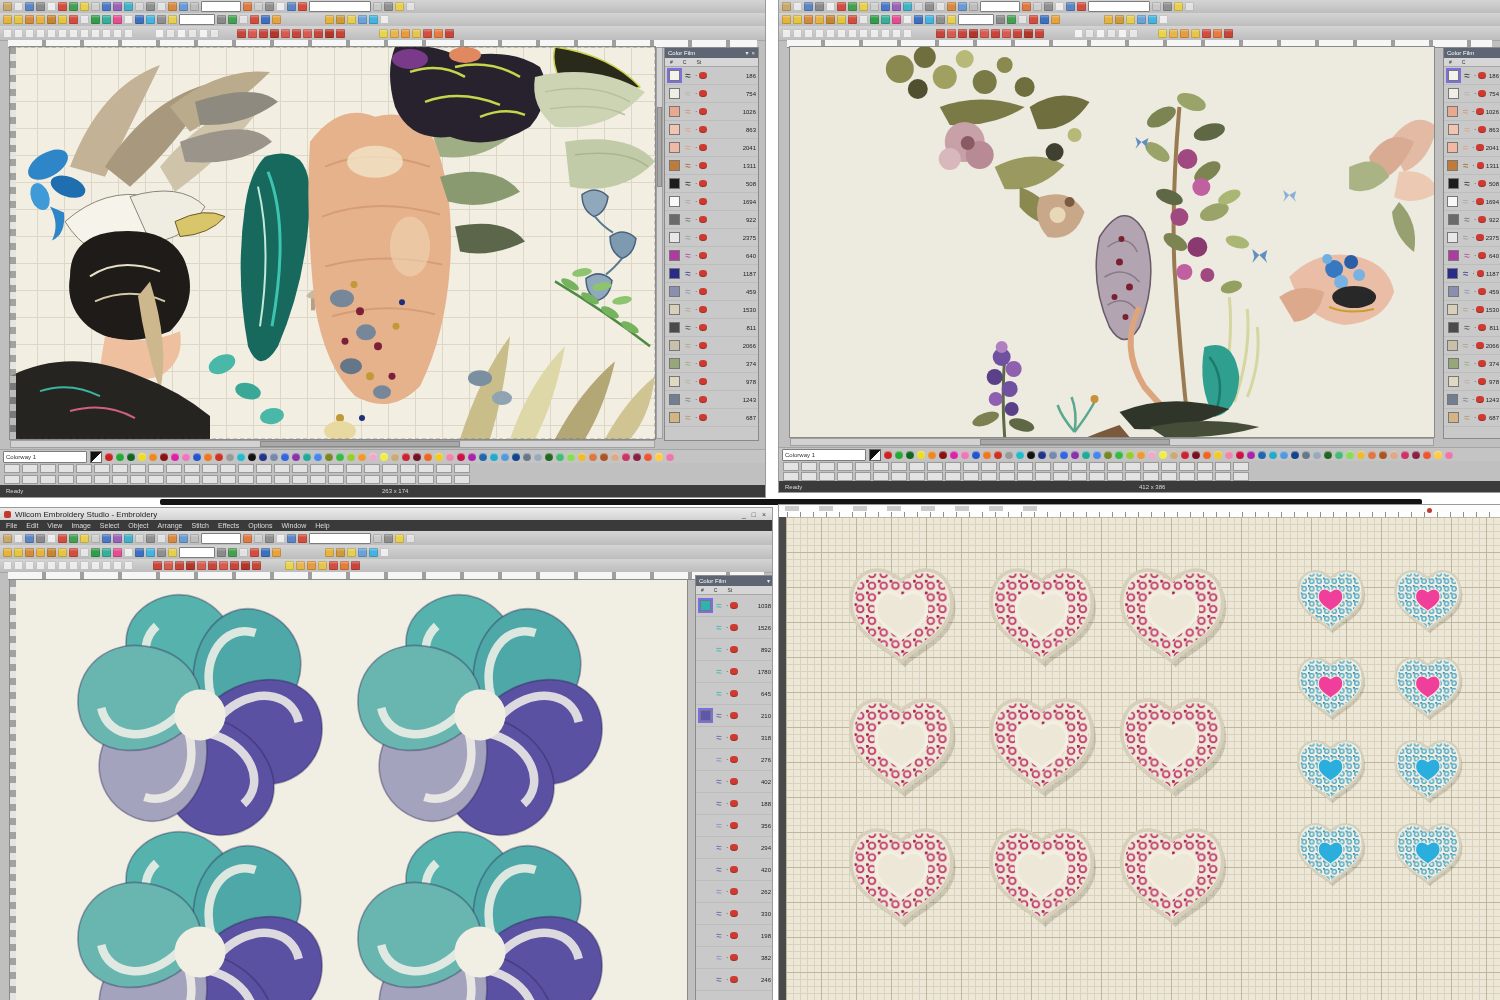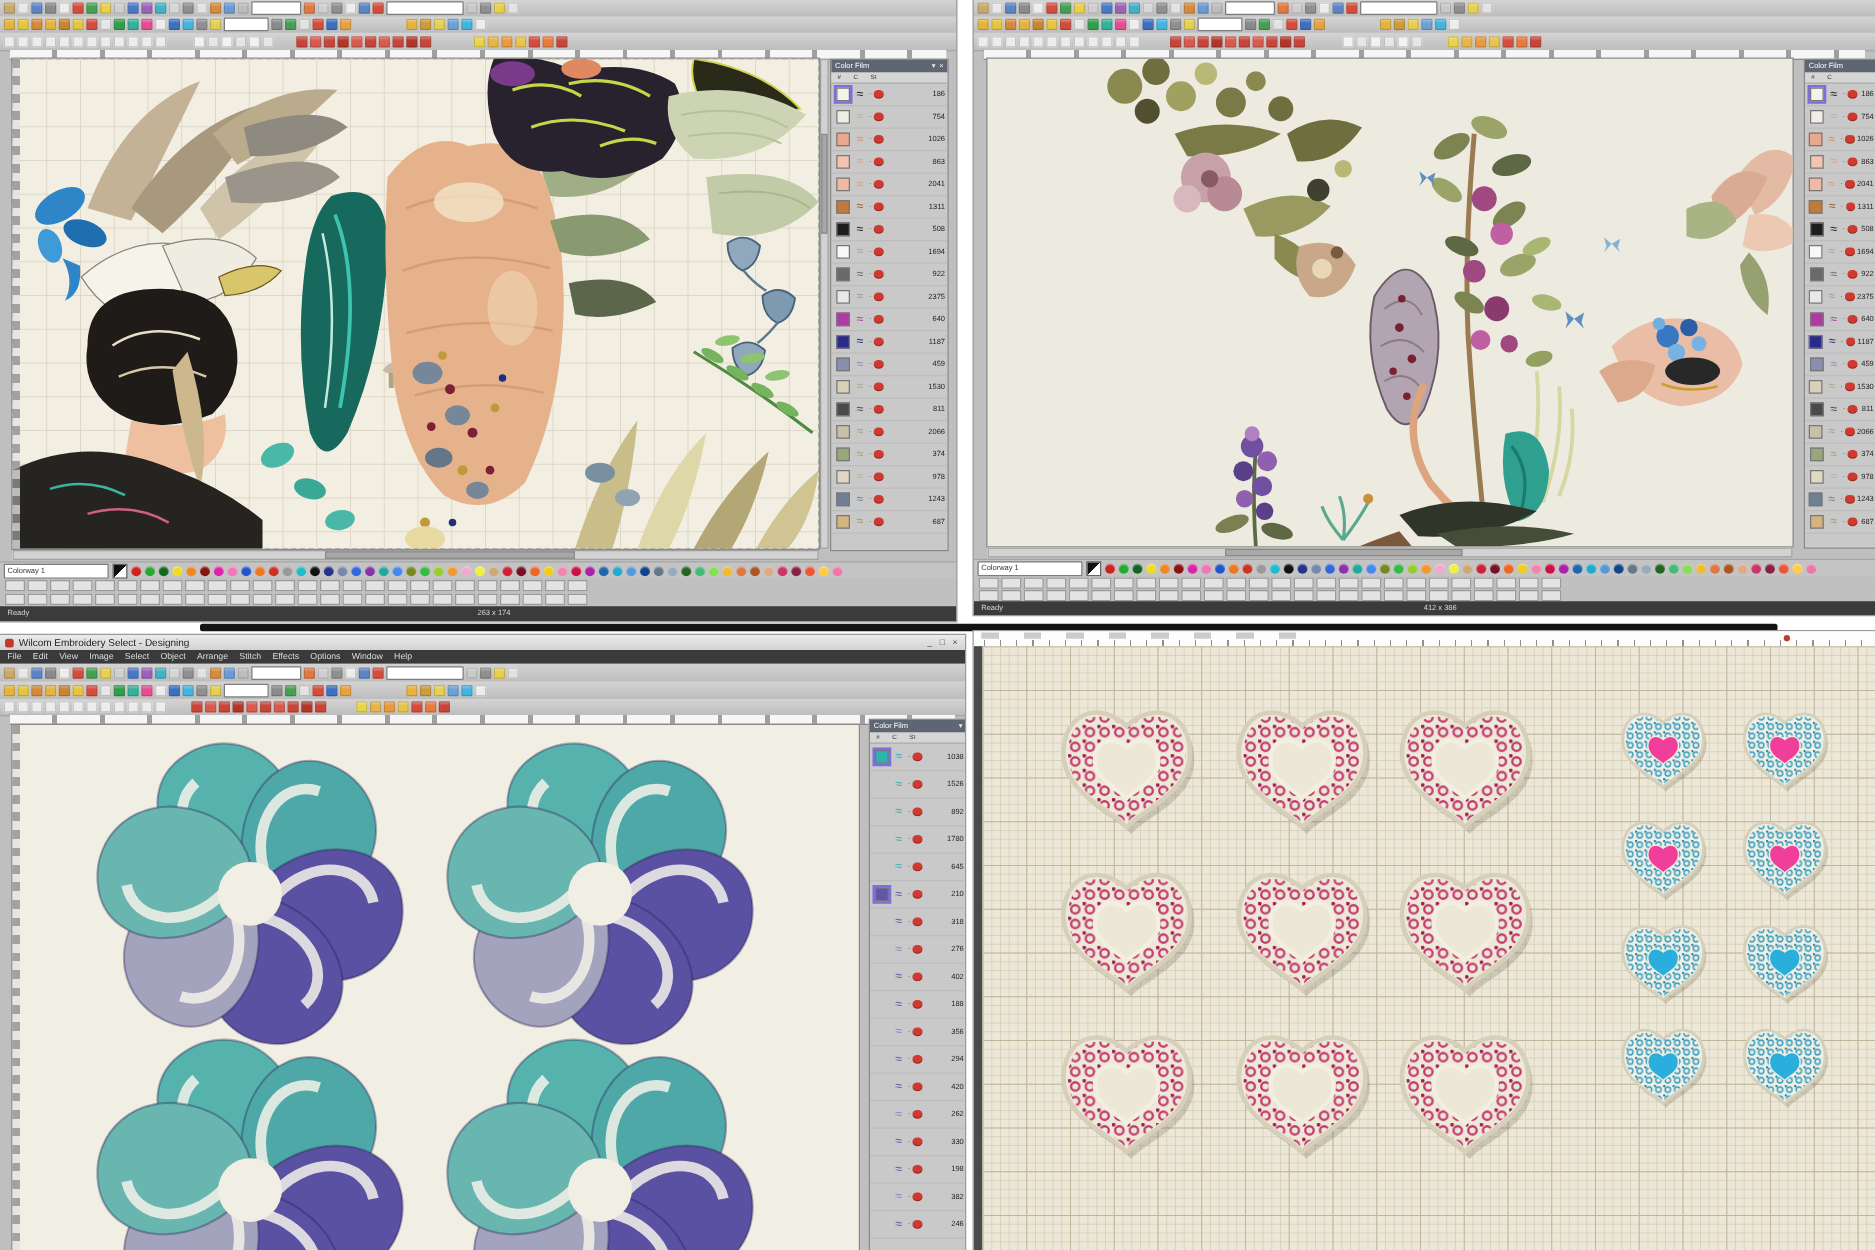--- a/index.html
+++ b/index.html
@@ -1165,21 +1165,21 @@
     <span>Ready</span>
     <span class="mid">412 x 386</span>
   </div>
 </section>
 
 <div class="sepbar"></div>
 
 <section class="q" style="left:0;top:508px;width:772px;height:492px">
   <div class="titlebar">
     <span class="appdot"></span>
-    <span>Wilcom Embroidery Select - Designing</span>
+    <span>Wilcom Embroidery Studio - Embroidery</span>
     <span class="winctl">_ □ ×</span>
   </div>
   <div class="menubar" style="top:12px">
       <span>File</span>
       <span>Edit</span>
       <span>View</span>
       <span>Image</span>
       <span>Select</span>
       <span>Object</span>
       <span>Arrange</span>

